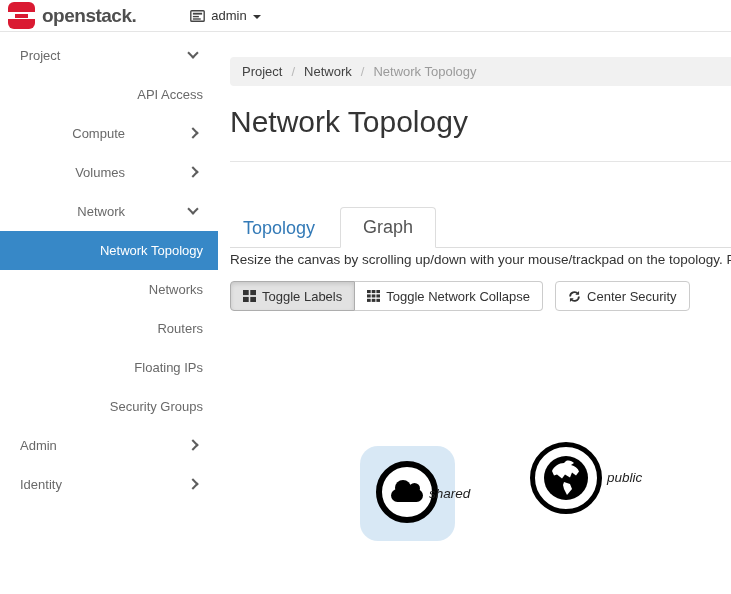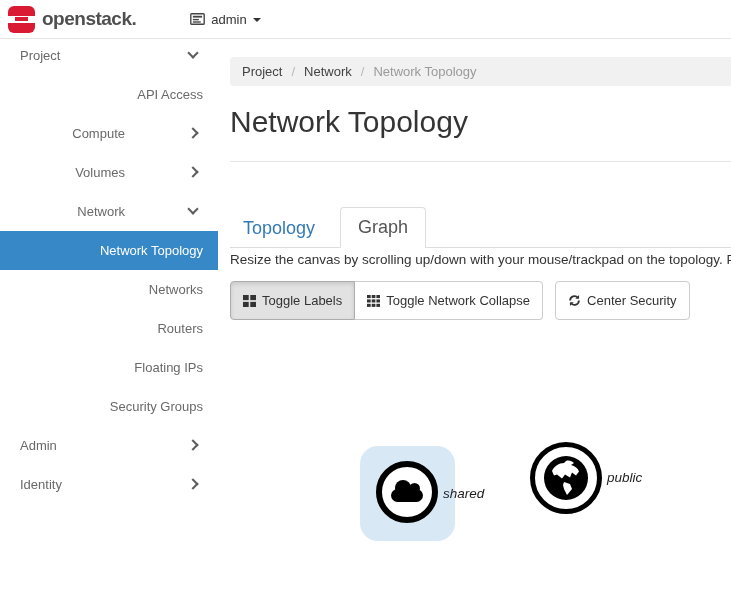--- a/index.html
+++ b/index.html
@@ -6,21 +6,21 @@
   html, body { width: 731px; height: 594px; overflow: hidden; }
   body {
     position: relative;
     font-family: "Liberation Sans", sans-serif;
     background: #ffffff;
     color: #333;
   }
 
   
   .navbar {
-    position: absolute; top: 0; left: 0; width: 731px; height: 39px;
+    position: absolute; top: 0; left: 0; width: 731px; height: 32px;
     background: #fff; border-bottom: 1px solid #e5e5e5;
     display: flex; align-items: center;
   }
   .brand { display: flex; align-items: center; gap: 7px; margin-left: 8px; cursor: pointer; }
   .logo-icon { position: relative; width: 27px; height: 27px; display: inline-block;
     background: #da1a32; border-radius: 6px; }
   .logo-stripe { position: absolute; left: 0; right: 0; top: 10px; height: 7px; background: #fff; }
   .logo-core { position: absolute; left: 7px; right: 7px; top: 11.5px; height: 4px; background: #da1a32; }
   .brand-text { font-size: 19px; font-weight: bold; color: #4f4f4f; letter-spacing: -0.5px; }
   .user-menu { display: flex; align-items: center; gap: 6px; margin-left: 54px;
@@ -51,27 +51,27 @@
   .breadcrumb .sep { color: #b9b9b9; margin: 0 9px; }
   .page-title { margin-top: 17px; font-size: 30px; font-weight: normal;
     color: #343434; line-height: 37px; }
   .rule { margin-top: 21px; border: 0; border-top: 1px solid #e5e5e5; width: 501px; }
 
   .tabs { margin-top: 53px; display: flex; align-items: flex-end;
     border-bottom: 1px solid #ddd; height: 33px; }
   .tab { font-size: 18px; padding: 9px 13px; margin-bottom: -1px; cursor: pointer; }
   .tab.inactive { color: #337ab7; }
   .tab.active { color: #555; background: #fff; border: 1px solid #ddd;
-    border-bottom-color: #fff; border-radius: 4px 4px 0 0; margin-left: 12px; padding: 9px 17px; }
+    border-bottom-color: #fff; border-radius: 4px 4px 0 0; margin-left: 12px; padding: 9px 22px; }
 
   .help-text { margin-top: 4px; font-size: 13.5px; color: #333;
     white-space: nowrap; overflow: hidden; width: 501px; }
 
   .toolbar { margin-top: 14px; display: flex; align-items: center; }
-  .btn { height: 39px; display: inline-flex; align-items: center; gap: 6px;
+  .btn { height: 30px; display: inline-flex; align-items: center; gap: 6px;
     font-size: 13px; color: #333; background: #fff; border: 1px solid #ccc;
     padding: 0 12px; cursor: pointer; font-family: inherit; }
   .btn-group { display: inline-flex; }
   .btn-group .btn:first-child { border-radius: 4px 0 0 4px; }
   .btn-group .btn:last-child { border-radius: 0 4px 4px 0; border-left: none; }
   .btn.pressed { background: #e2e2e2; border-color: #adadad;
     box-shadow: inset 0 2px 4px rgba(0,0,0,.12); }
   .btn.single { border-radius: 4px; margin-left: 12px; }
   .btn svg { display: block; }
 
@@ -85,21 +85,21 @@
   .ring { position: absolute; left: 530px; top: 442px; width: 72px; height: 72px;
     border-radius: 50%; border: 5px solid #000; background: #fff; display: flex;
     align-items: center; justify-content: center; cursor: pointer; }
   .cloud { position: relative; width: 32px; height: 13px; background: #000;
     border-radius: 7px; margin-top: 7px; }
   .cloud::before { content: ""; position: absolute; width: 16px; height: 16px;
     background: #000; border-radius: 50%; top: -9px; left: 4px; }
   .cloud::after { content: ""; position: absolute; width: 11px; height: 11px;
     background: #000; border-radius: 50%; top: -6px; right: 3px; }
   .node-label { position: absolute; font-size: 13.5px; color: #1f1f1f; font-style: italic; }
-  .node-label.shared { left: 443px; top: 486px; }
+  .node-label.shared { left: 429px; top: 486px; }
   .node-label.public { left: 607px; top: 470px; }
 </style>
 </head>
 <body>
 
 <div class="navbar">
   <div class="brand">
     <span class="logo-icon">
       <span class="logo-stripe"></span>
         <span class="logo-core"></span>

